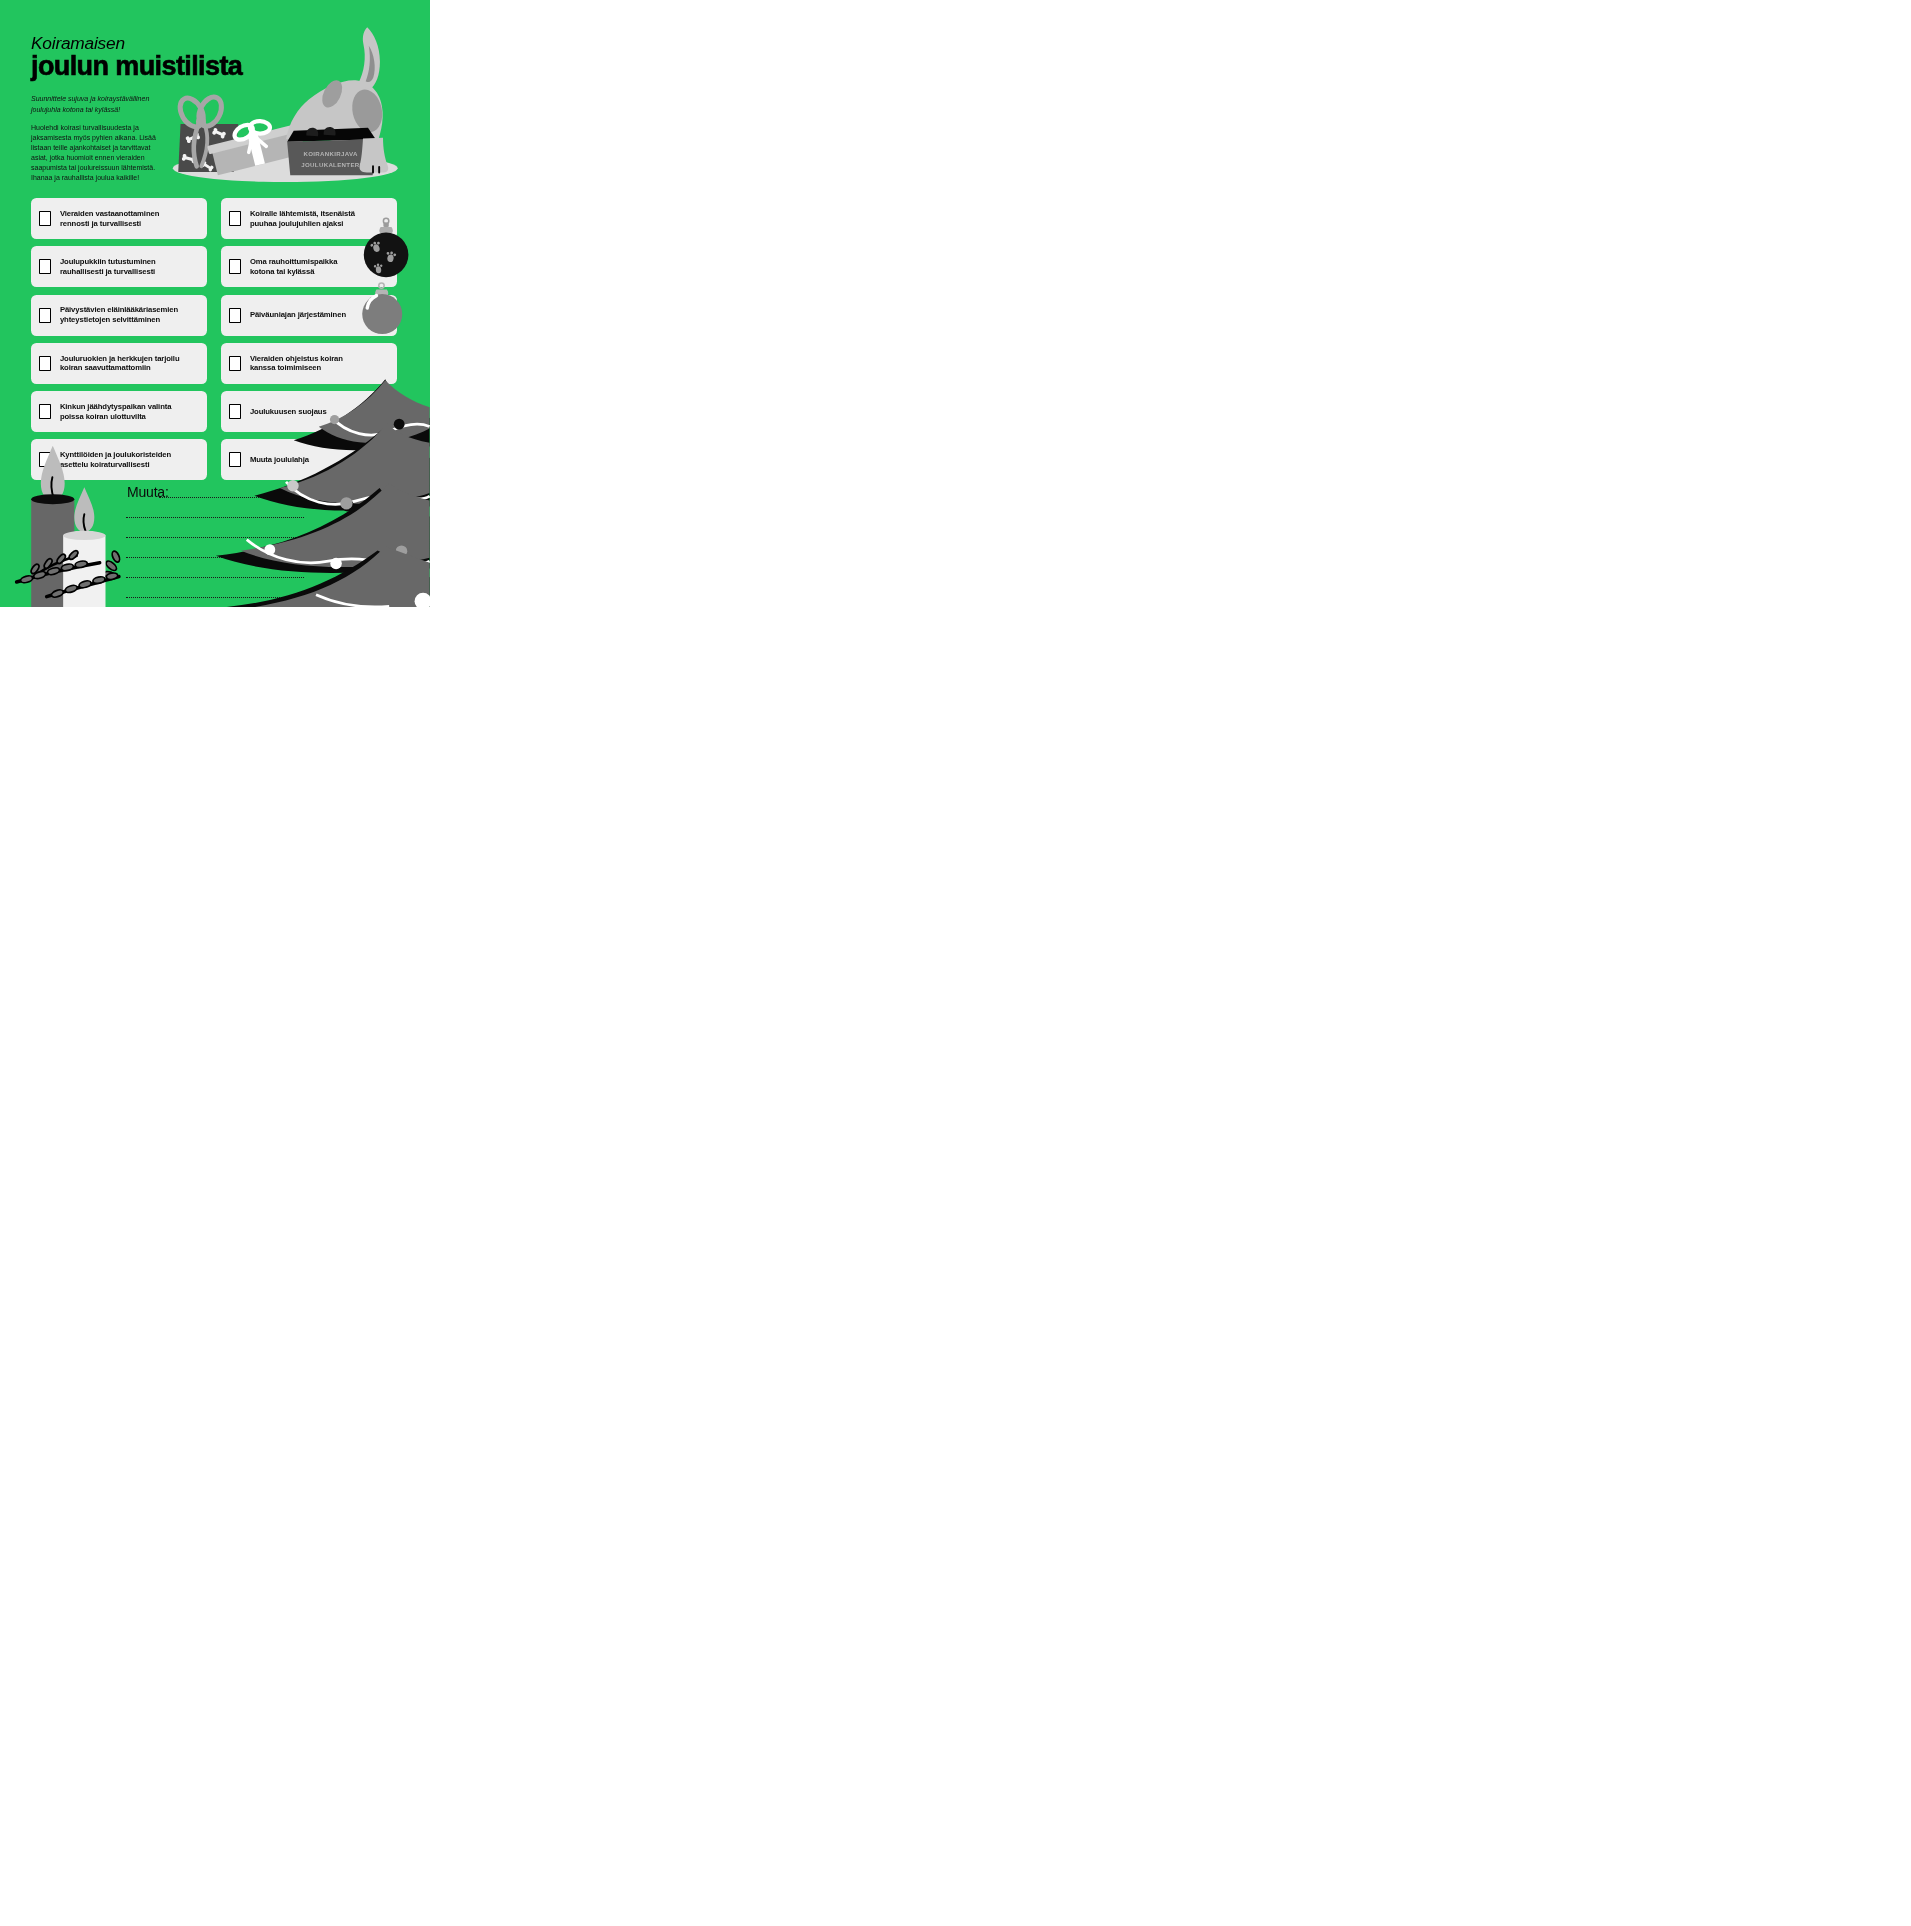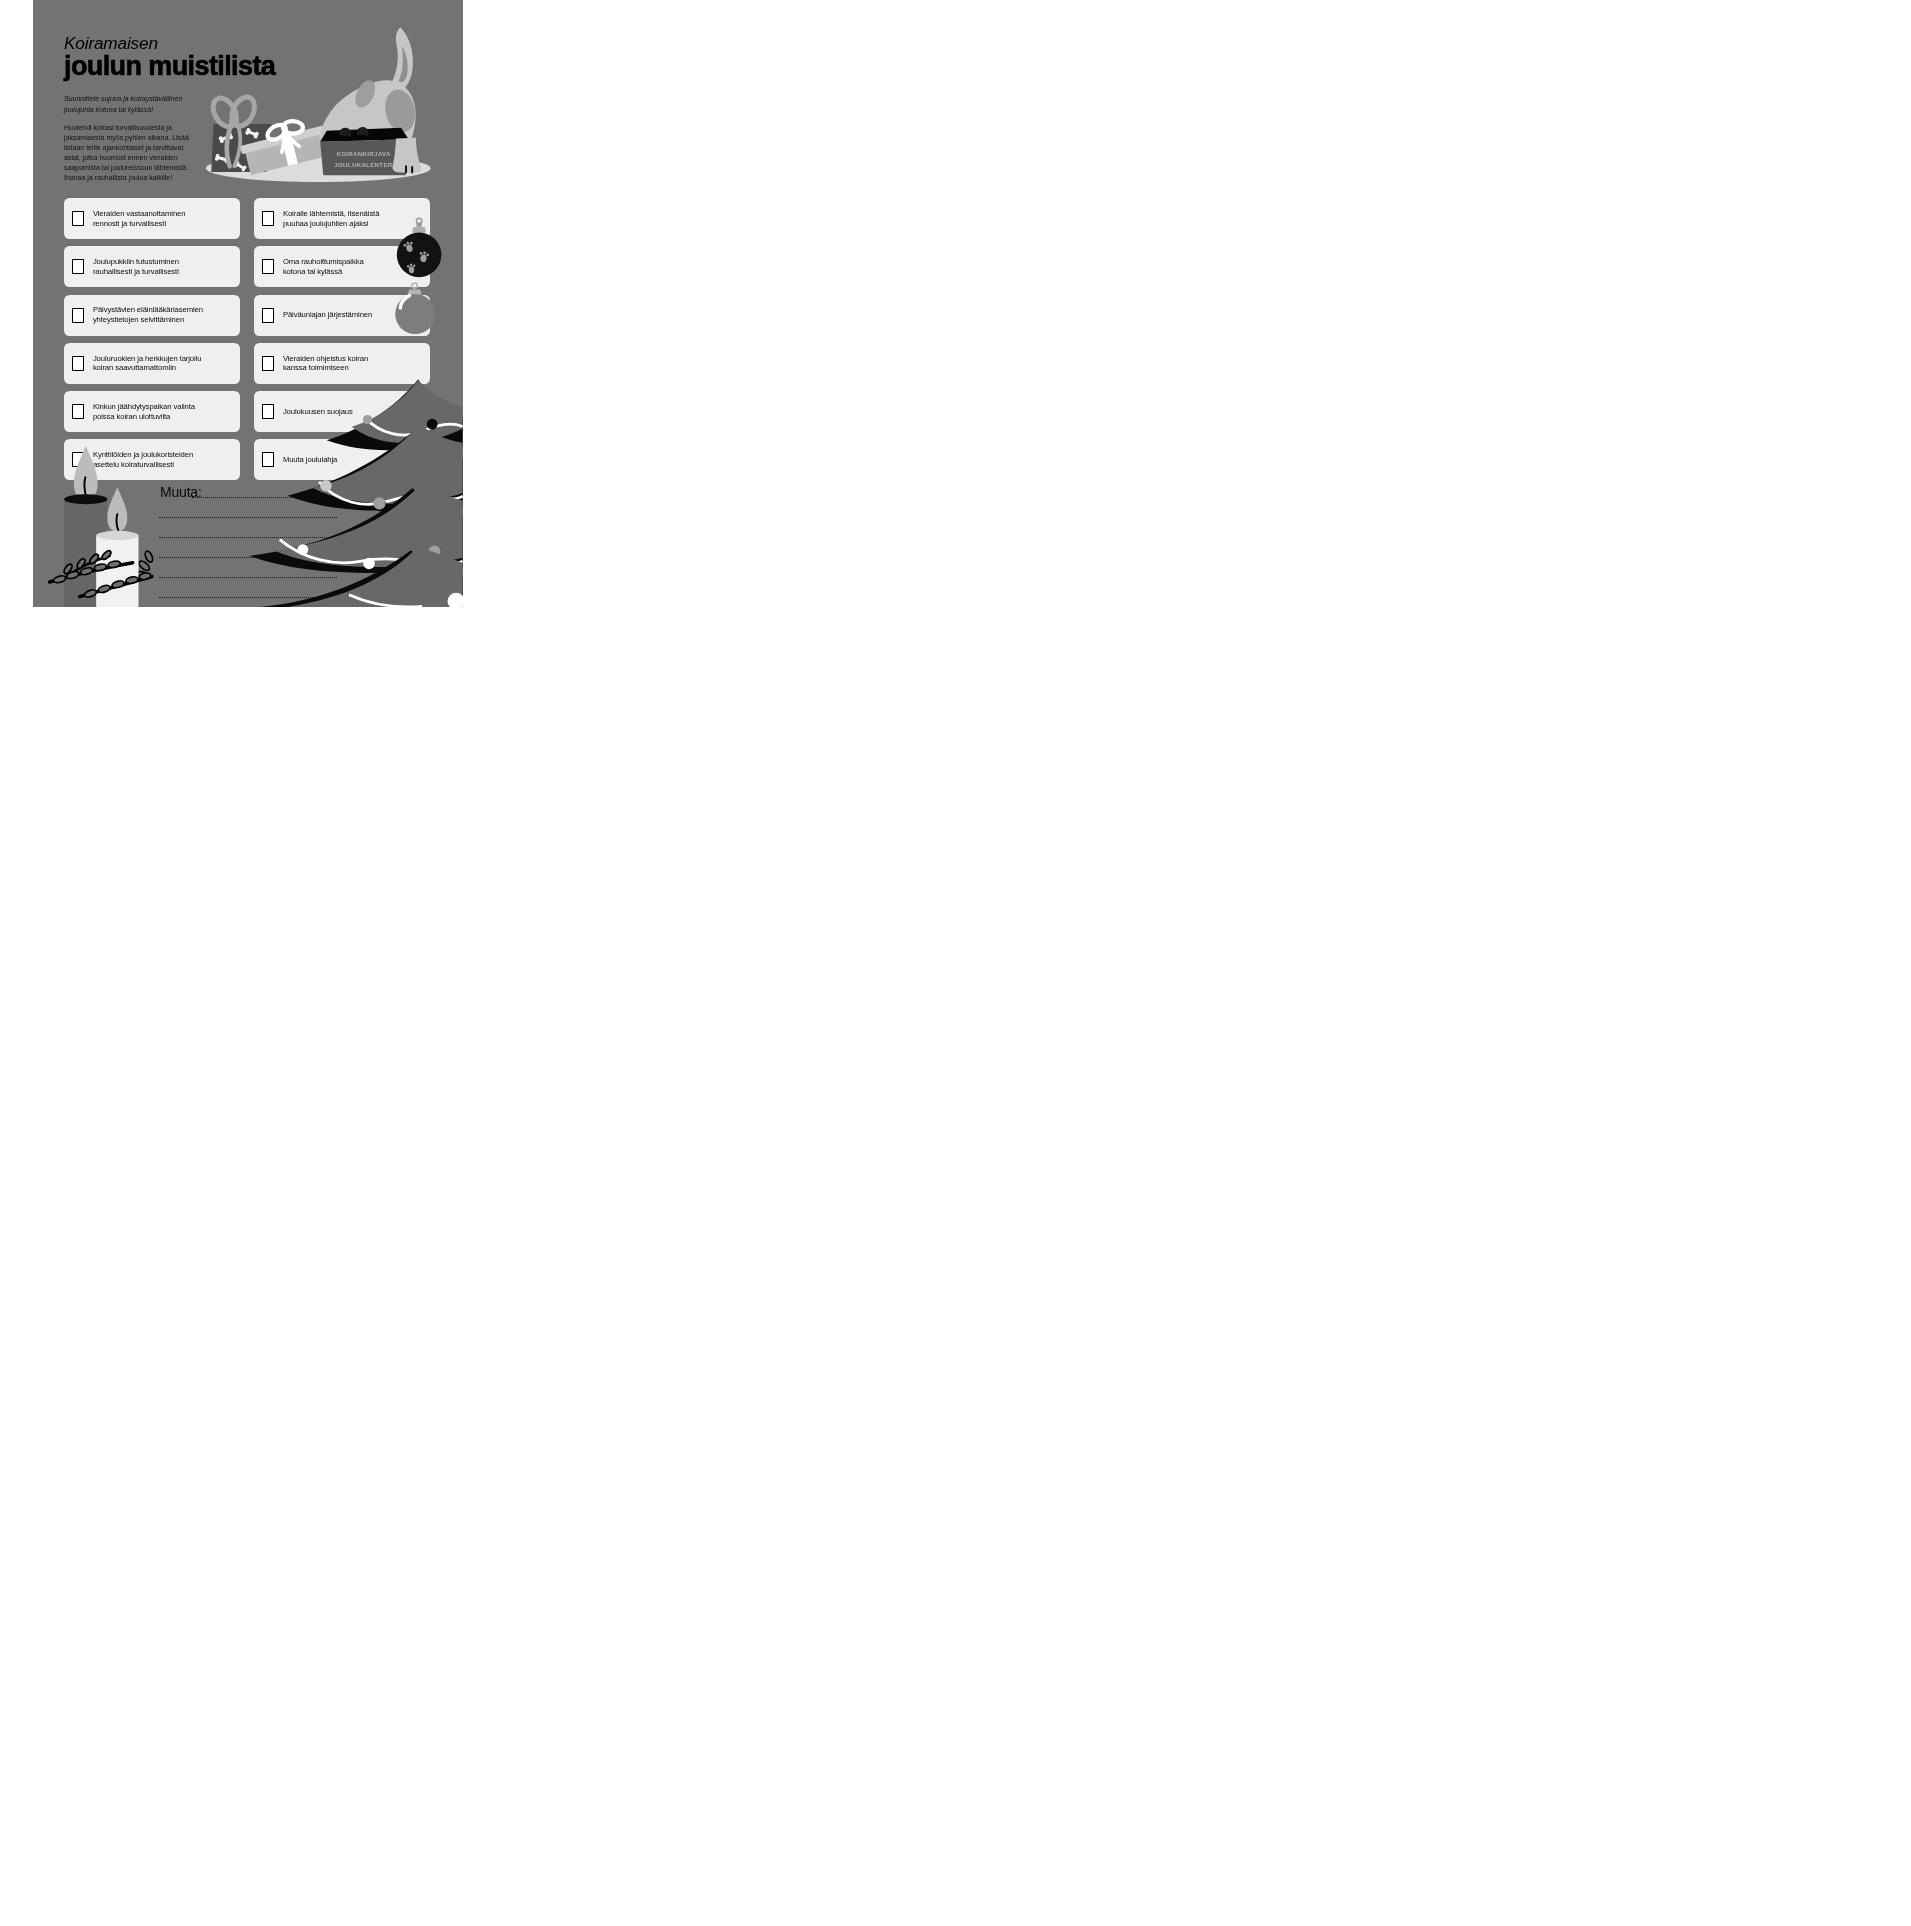--- a/index.html
+++ b/index.html
@@ -1,23 +1,22 @@
 <!DOCTYPE html>
 <html style="font-size:6.2px"><head>
 <meta charset="utf-8">
 <style>
   html,body{margin:0;padding:0;background:#ffffff;}
   .page{
     position:relative;
     width:430px;height:607px;
-    background:#737373;
+    background:#22c55e;
     overflow:hidden;
     font-family:"Liberation Sans","DejaVu Sans",sans-serif;
     color:#0c0c0c;
-    margin-left:33px;
   }
   
   .title-block{position:absolute;left:31px;top:34px;}
   .title-line1{
     font-style:italic;font-weight:400;font-size:17.3px;line-height:1.05;
     letter-spacing:-0.2px;color:#000;
   }
   .title-line2{
     font-weight:900;font-size:27px;line-height:1.0;letter-spacing:-0.6px;color:#000;
     -webkit-text-stroke:0.6px #000;
@@ -50,21 +49,21 @@
     flex:0 0 auto;
     width:10px;height:13px;
     margin-left:7.7px;
     background:#ffffff;
     border-left:1.2px solid #000;border-right:1.2px solid #000;
     border-top:1.9px solid #000;border-bottom:1.9px solid #000;
     border-radius:0.8px;
   }
   .card-label{
     margin-left:9.2px;margin-right:3.1px;
-    font-size:7.7px;font-weight:400;line-height:1.28;letter-spacing:-0.1px;
+    font-size:7.7px;font-weight:700;line-height:1.28;letter-spacing:-0.1px;
     color:#0c0c0c;white-space:pre-line;
   }
   
   .notes-label{
     position:absolute;left:127px;top:484px;
     font-size:14px;font-weight:400;letter-spacing:-0.2px;color:#0b0b0b;z-index:1;
   }
   .notes-line{position:absolute;height:0;border-bottom:1.5px dotted #1a1a1a;z-index:1;}
   .nl1{left:159px;top:497px;width:146px;}
   .nl2{left:126px;top:517px;width:178px;}

